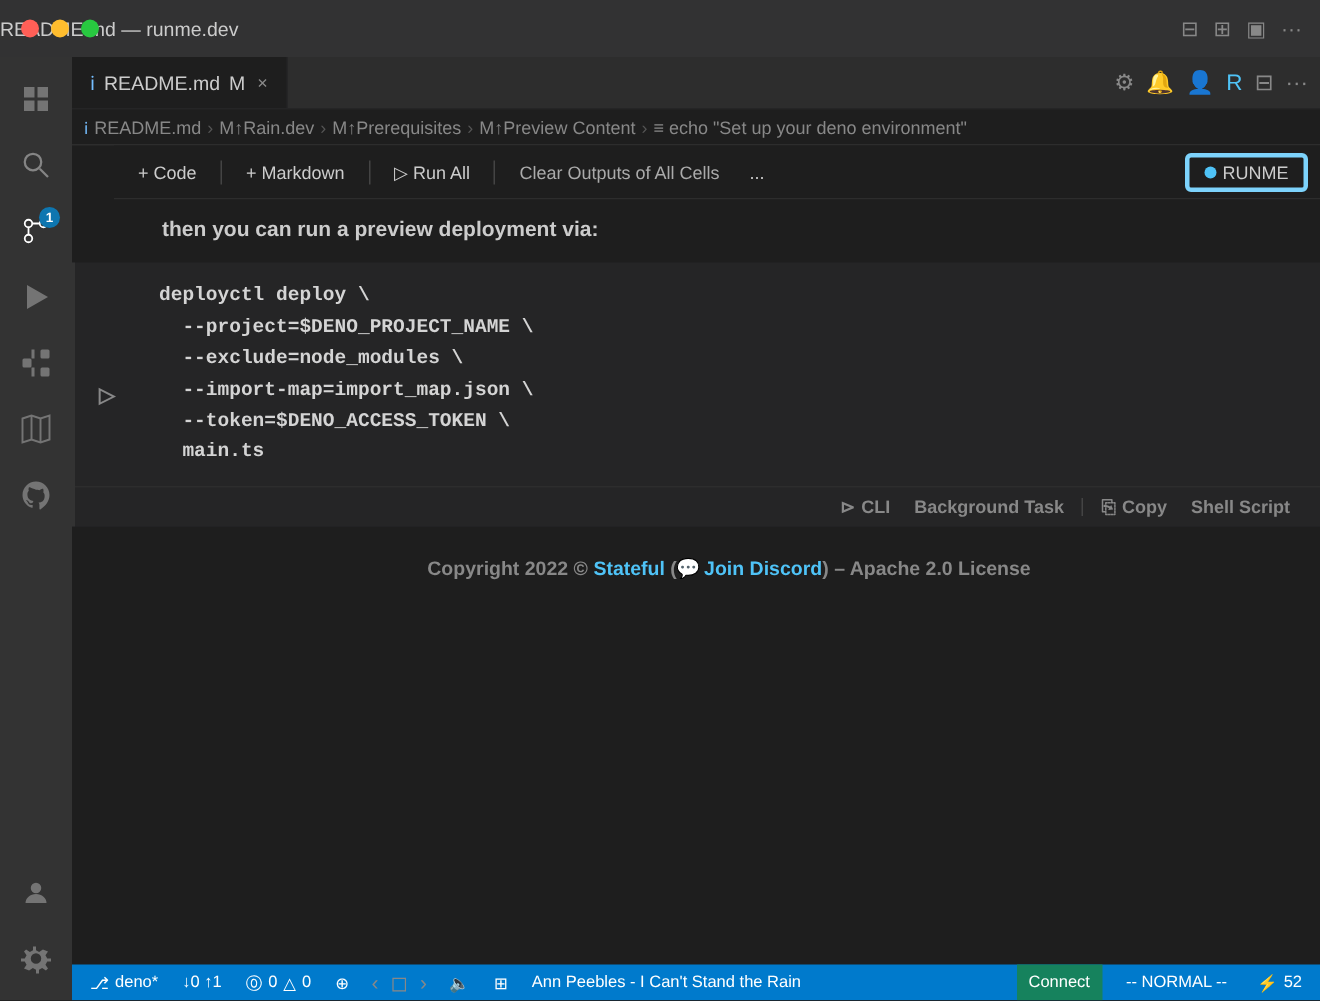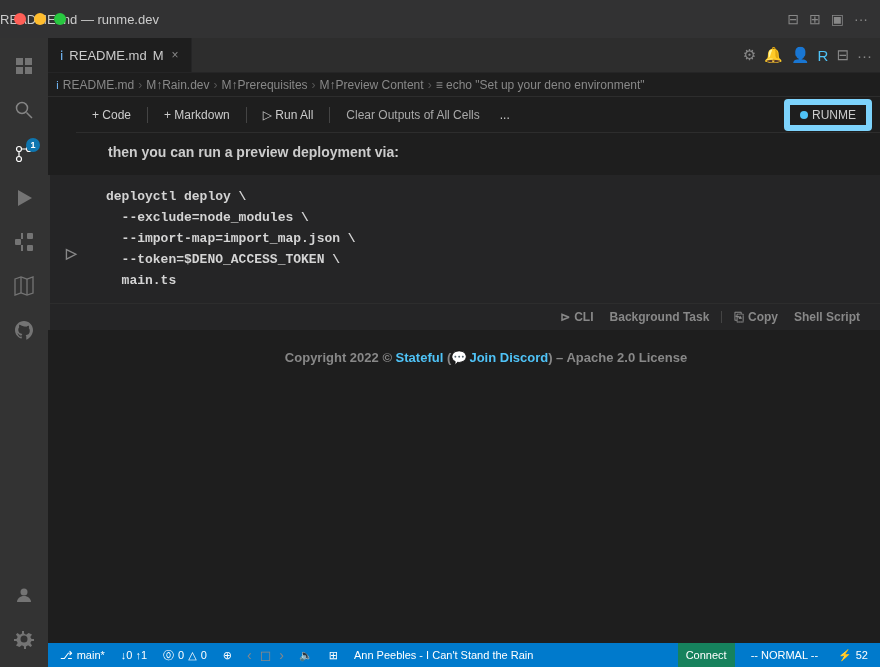--- a/index.html
+++ b/index.html
@@ -218,21 +218,21 @@
       display: flex;
       align-items: center;
       gap: 6px;
     }
     .runme-btn {
       display: flex;
       align-items: center;
       gap: 4px;
       padding: 3px 10px;
       background: transparent;
-      border: 6px solid #7dd3fc;
+      border: 3px solid #7dd3fc;
       border-radius: 4px;
       color: #ccc;
       font-size: 12px;
       cursor: pointer;
     }
     .runme-dot {
       width: 8px;
       height: 8px;
       background: #4fc3f7;
       border-radius: 50%;
@@ -515,20 +515,21 @@
       <div class="editor-scroll">
 
         <div class="text-block">
           <span>then you can run a preview deployment via:</span>
         </div>
 
         <div class="code-cell">
           <div class="code-cell-run">▷</div>
           <div class="code-content">
             <div class="code-line">deployctl deploy \</div>
+            <div class="code-line">  --project=$DENO_PROJECT_NAME \</div>
             <div class="code-line">  --exclude=node_modules \</div>
             <div class="code-line">  --import-map=import_map.json \</div>
             <div class="code-line">  --token=$DENO_ACCESS_TOKEN \</div>
             <div class="code-line">  main.ts</div>
           </div>
           <div class="cell-toolbar">
             <div class="cell-toolbar-item">
               <span>⊳</span>
               <span>CLI</span>
             </div>
@@ -553,21 +554,21 @@
           <span>– Apache 2.0 License</span>
         </div>
 
       </div>
     </div>
 
     <div class="statusbar">
       <div class="statusbar-left">
         <div class="statusbar-item statusbar-branch">
           <span>⎇</span>
-          <span>main*</span>
+          <span>deno*</span>
         </div>
         <div class="statusbar-item">
           <span>↓0 ↑1</span>
         </div>
         <div class="statusbar-item">
           <span>⓪</span>
           <span>0</span>
           <span>△</span>
           <span>0</span>
         </div>

